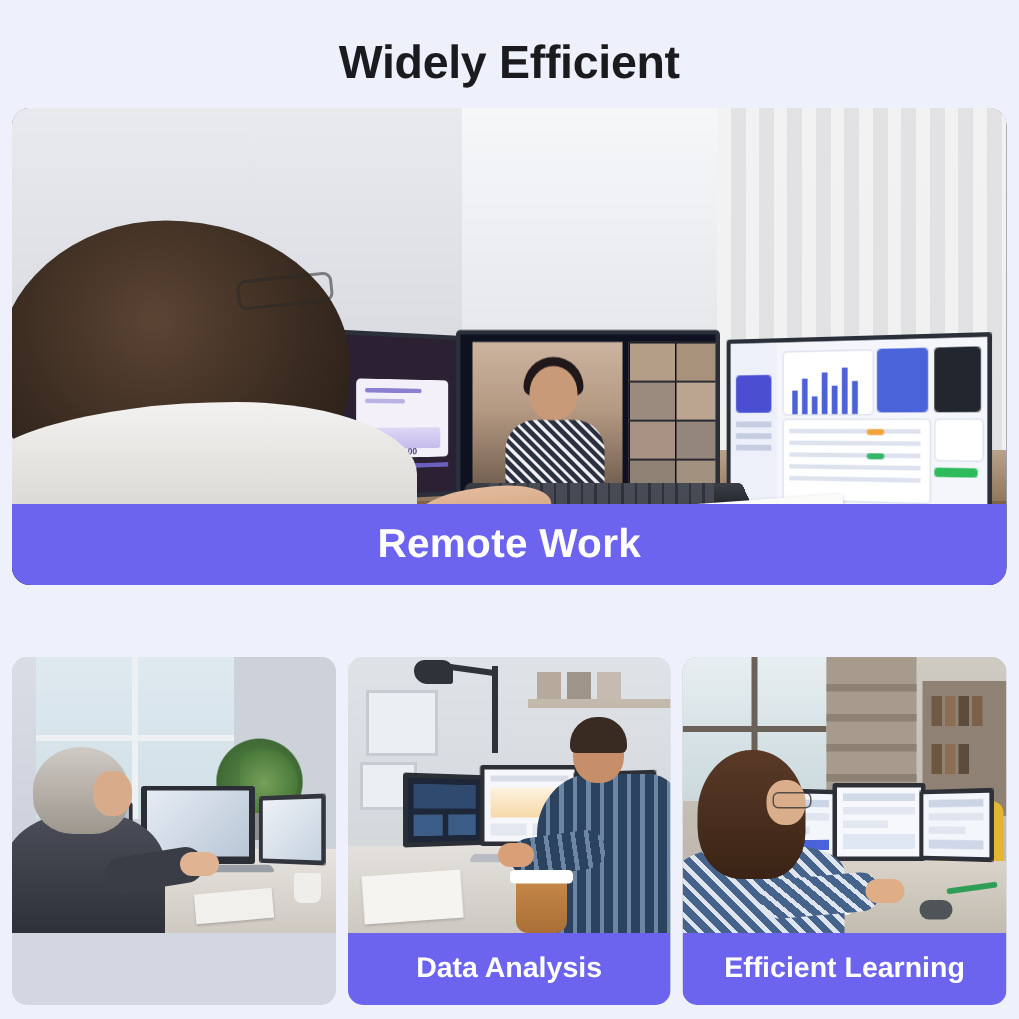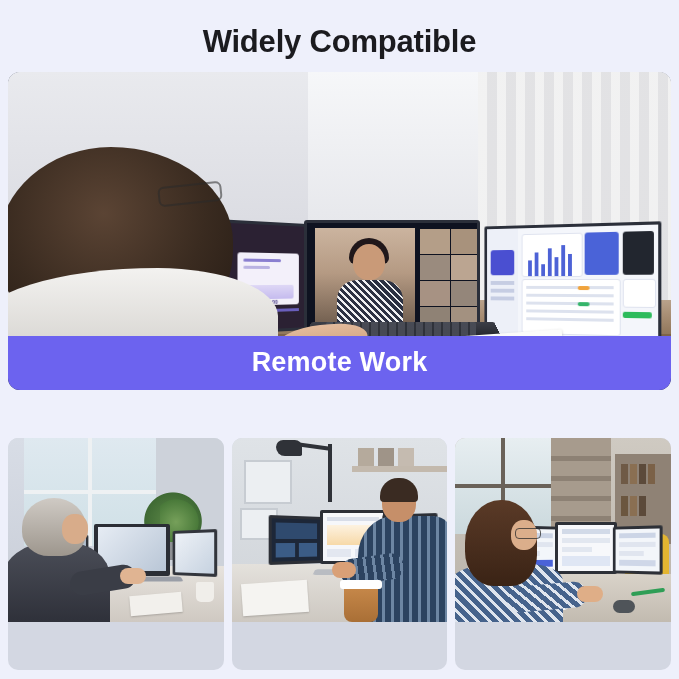--- a/index.html
+++ b/index.html
@@ -345,21 +345,21 @@
   .c3-pen {position:absolute;left:176px;top:152px;width:34px;height:4px;background:#2f9e56;border-radius:2px;transform:rotate(-8deg);}
 
   
   .mini {position:absolute;}
 </style>
 </head>
 <body>
 
 <div class="page">
 
-  <div class="headline">Widely Compatible</div>
+  <div class="headline">Widely Efficient</div>
 
   <div class="hero">
     <div class="hero-photo">
       <div class="h-wall"></div>
       <div class="h-window"></div>
       <div class="h-curtain"></div>
       <div class="h-desk"></div>
       <div class="h-desk2"></div>
 
       <div class="h-scr-l">
@@ -507,20 +507,21 @@
         <div class="c2-lapbase"></div>
         <div class="c2-papers"></div>
         <div class="c2-man-body"></div>
         <div class="c2-man-head"></div>
         <div class="c2-man-hair"></div>
         <div class="c2-man-arm"></div>
         <div class="c2-man-hand"></div>
         <div class="c2-coffee"></div>
         <div class="c2-coffee-lid"></div>
       </div>
+      <div class="card-caption">Data Analysis</div>
     </div>
 
     <div class="card">
       <div class="card-photo">
         <div class="c3-bg"></div>
         <div class="c3-window"></div>
         <div class="c3-frame" style="left:46px;top:0;width:4px;height:96px;"></div>
         <div class="c3-frame" style="left:0;top:46px;width:96px;height:4px;"></div>
         <div class="c3-stair"></div>
         <div class="c3-step" style="top:18px;"></div>
@@ -566,16 +567,17 @@
         <div class="c3-mouse"></div>
         <div class="c3-pen"></div>
 
         <div class="c3-w-body"></div>
         <div class="c3-w-hair"></div>
         <div class="c3-w-face"></div>
         <div class="c3-w-glass"></div>
         <div class="c3-arm"></div>
         <div class="c3-hand"></div>
       </div>
+      <div class="card-caption">Efficient Learning</div>
     </div>
 
   </div>
 </div>
 
 </body></html>

